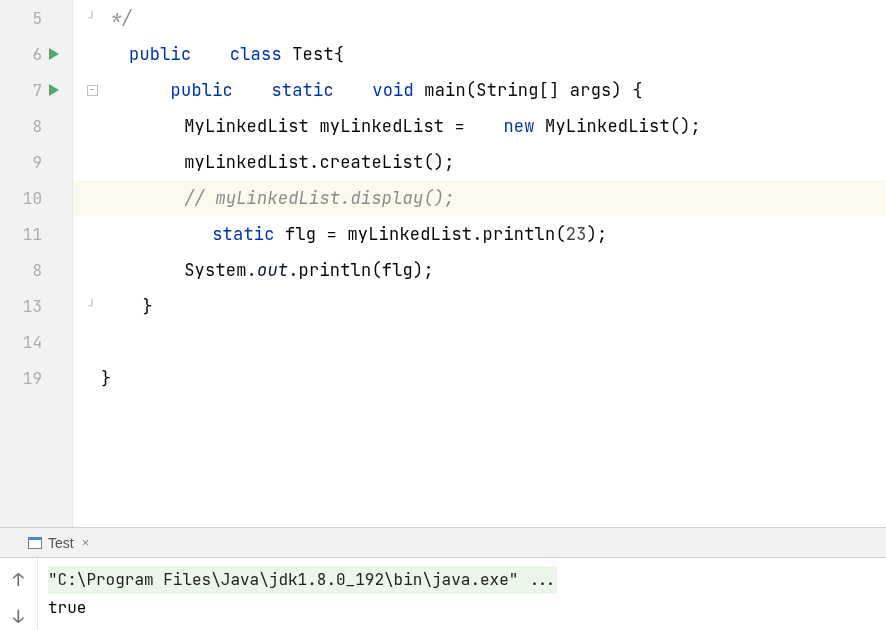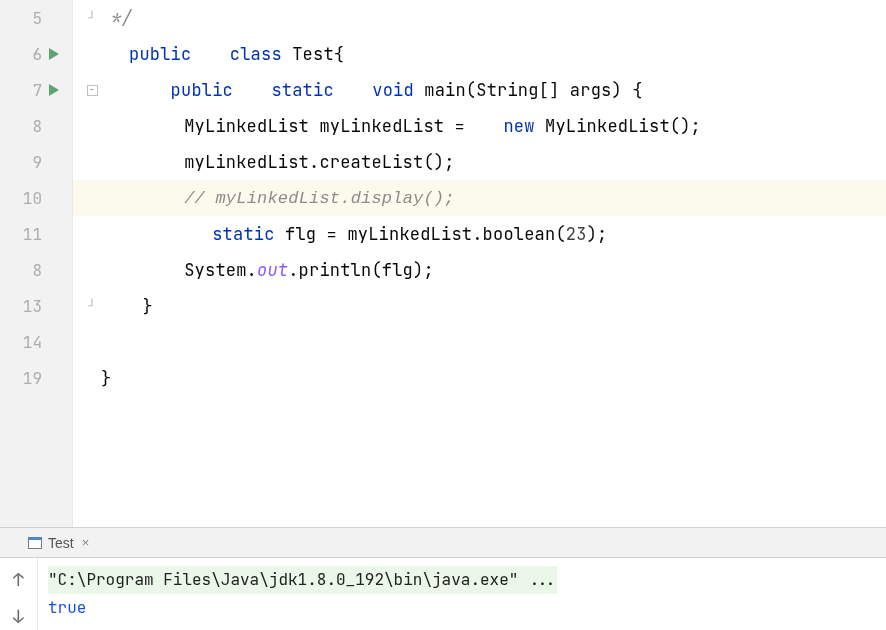--- a/index.html
+++ b/index.html
@@ -68,21 +68,20 @@
       height: 36px;
       display: flex;
       align-items: center;
       padding-left: 10px;
       position: relative;
       white-space: pre;
       letter-spacing: 0.2px;
     }
     .code-line.highlighted {
       background: #fcfaed;
-      font-family: Liberation Mono, monospace;
     }
     .fold-cell {
       width: 18px;
       display: inline-flex;
       align-items: center;
       justify-content: center;
       color: #b0b0b0;
       font-size: 12px;
     }
     .fold-minus {
@@ -97,21 +96,21 @@
       color: #888;
       background: #fff;
     }
     .fold-end {
       color: #c0c0c0;
       font-size: 11px;
     }
     .kw { color: #0033b3; margin-left: 28px; }
     .num { color: #404040; }
     .comment { color: #8c8c8c; font-style: italic; }
-    .field-italic { color: #8b5cf6; font-style: italic; }
+    .field-italic { color: #0f172a; font-style: italic; }
     .plain { color: #080808; }
 
     .console-panel {
       background: #ffffff;
       display: flex;
       flex-direction: column;
     }
     .console-tabs {
       background: #f2f2f2;
       border-bottom: 1px solid #d1d1d1;
@@ -165,21 +164,21 @@
       font-family: "JetBrains Mono", "Consolas", monospace;
       font-size: 16px;
       line-height: 28px;
     }
     .cmd-line {
       background: #ebf7e8;
       display: inline-block;
       color: #222;
     }
     .out-line {
-      color: #1d4ed8;
+      color: #000000;
     }
     .code-content {
       margin-left: 0;
     }
   </style>
 </head>
 <body>
 
 <div class="editor-area">
   <div class="gutter" id="gutter">
@@ -243,21 +242,21 @@
         <div class="run-icon-cell"></div>
       </div>
     </div>
   <div class="code-area" id="code">
       <div class="code-line"><span class="fold-cell"><span class="fold-end">┘</span></span><span class="code-content"><span> </span><span class="comment">*/</span></span></div>
       <div class="code-line"><span class="fold-cell"></span><span class="code-content"><span class="kw">public </span><span class="kw">class </span><span class="plain">Test</span><span class="plain">{</span></span></div>
       <div class="code-line"><span class="fold-cell"><span class="fold-minus">−</span></span><span class="code-content"><span>    </span><span class="kw">public </span><span class="kw">static </span><span class="kw">void </span><span class="plain">main</span><span class="plain">(String[] args) {</span></span></div>
       <div class="code-line"><span class="fold-cell"></span><span class="code-content"><span class="plain">        MyLinkedList myLinkedList = </span><span class="kw">new </span><span class="plain">MyLinkedList();</span></span></div>
       <div class="code-line"><span class="fold-cell"></span><span class="code-content"><span class="plain">        myLinkedList.createList();</span></span></div>
       <div class="code-line highlighted"><span class="fold-cell"></span><span class="code-content"><span>        </span><span class="comment">// myLinkedList.display();</span></span></div>
-      <div class="code-line"><span class="fold-cell"></span><span class="code-content"><span>        </span><span class="kw">static </span><span class="plain">flg = myLinkedList.boolean(</span><span class="num">23</span><span class="plain">);</span></span></div>
+      <div class="code-line"><span class="fold-cell"></span><span class="code-content"><span>        </span><span class="kw">static </span><span class="plain">flg = myLinkedList.println(</span><span class="num">23</span><span class="plain">);</span></span></div>
       <div class="code-line"><span class="fold-cell"></span><span class="code-content"><span class="plain">        System.</span><span class="field-italic">out</span><span class="plain">.println(flg);</span></span></div>
       <div class="code-line"><span class="fold-cell"><span class="fold-end">┘</span></span><span class="code-content"><span class="plain">    }</span></span></div>
       <div class="code-line"><span class="fold-cell"></span><span class="code-content"><span></span></span></div>
       <div class="code-line"><span class="fold-cell"></span><span class="code-content"><span class="plain">}</span></span></div>
       <div class="code-line"><span class="fold-cell"></span><span class="code-content"><span></span></span></div>
     </div>
 </div>
 
 <div class="console-panel">
   <div class="console-tabs">

